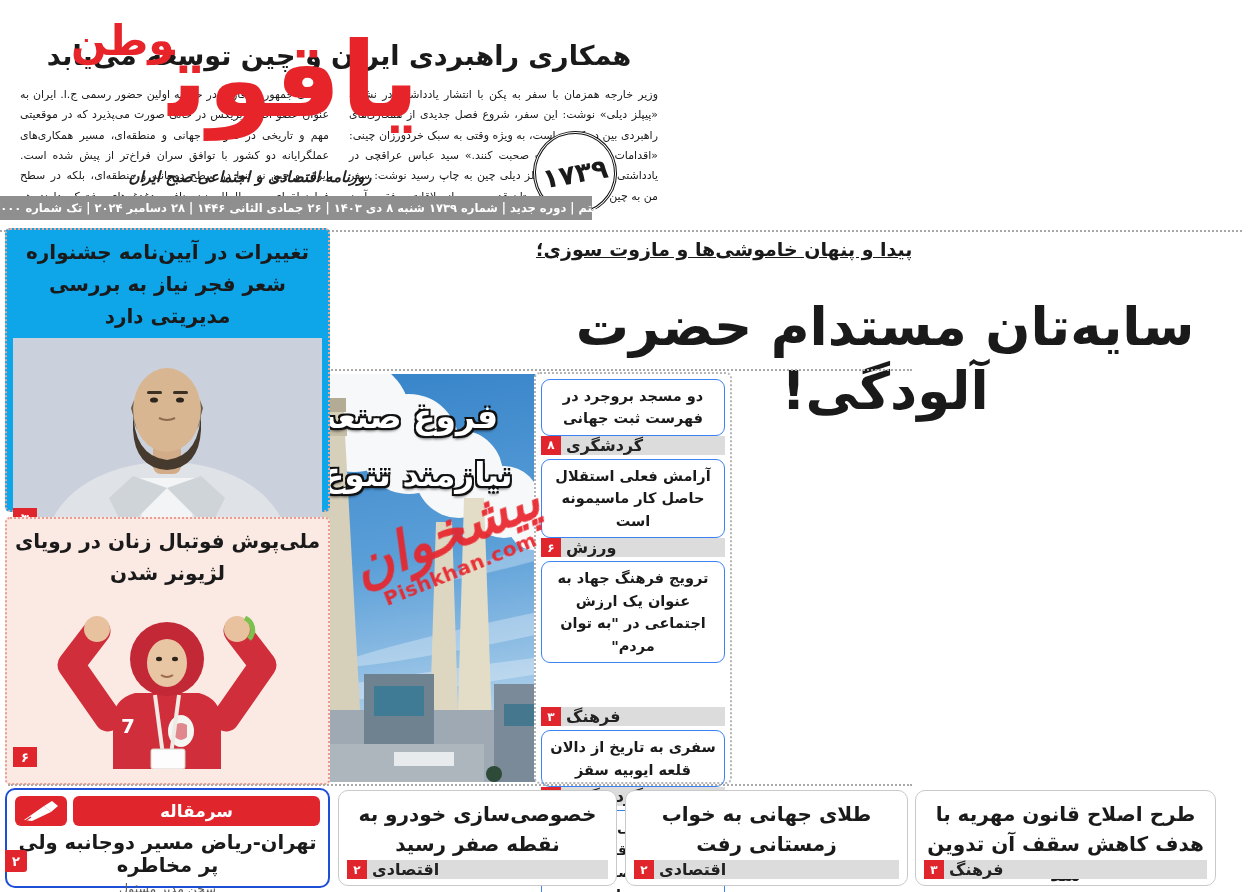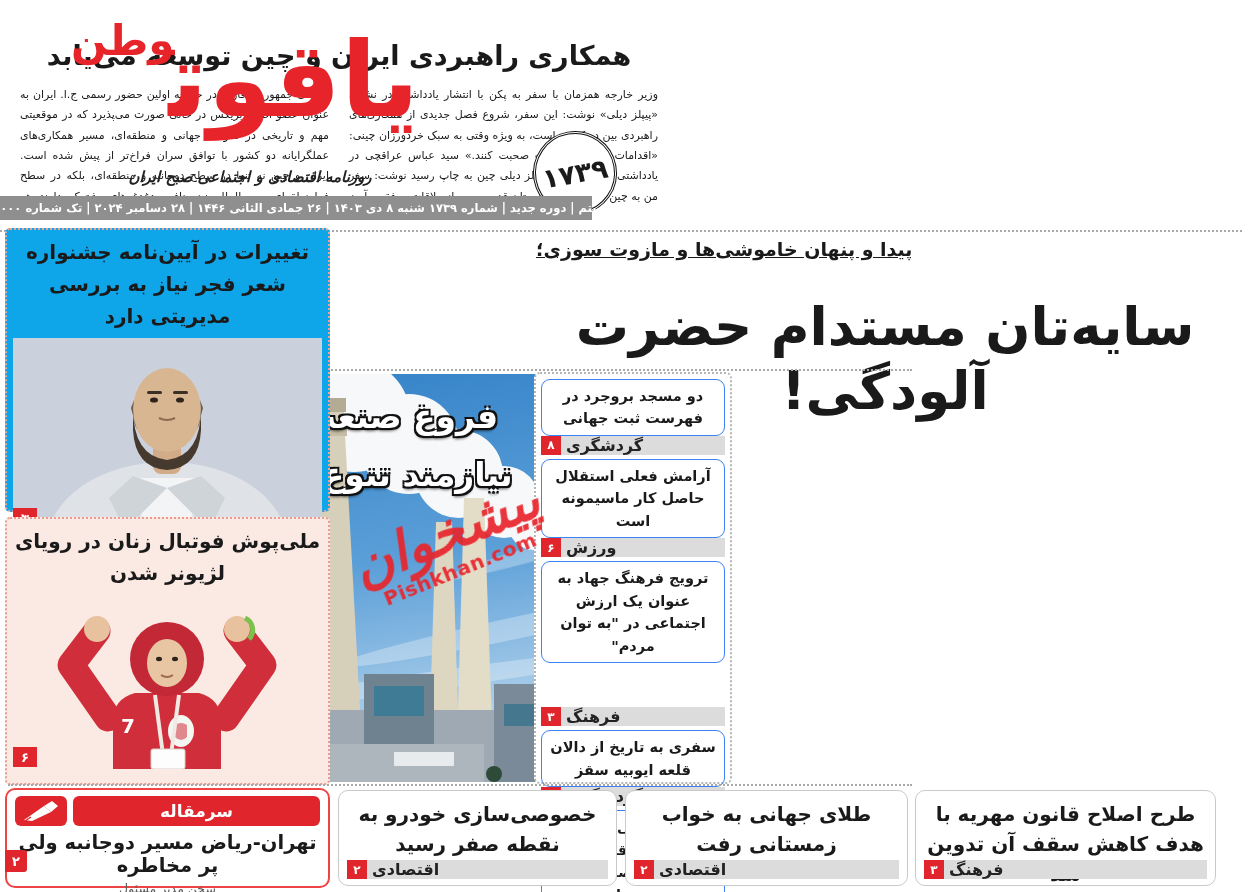--- a/index.html
+++ b/index.html
@@ -64,21 +64,21 @@
   
   .watermark{
     transform:rotate(-22deg);color:#e8242b;text-align:center;pointer-events:none;z-index:60;opacity:.92;
   }
   .watermark .fa{font-family:"DejaVu Serif",serif;font-style:italic;font-weight:bold;font-size:54px;line-height:1;}
   .watermark .en{font-size:20px;font-weight:bold;letter-spacing:0.5px;}
   
   .rbox{border:2px dotted #e8a79b;border-radius:5px;background:#0ea5e9;padding:6px;}
   .rbox.pink{background:#fbe9e4;border-color:#ea9c90;}
   .r-head{font-size:20px;font-weight:900;text-align:center;line-height:1.6;letter-spacing:-0.5px;}
-  .editorial{border:2px solid #ef4444;border-radius:10px;background:#fff;}
+  .editorial{border:2px solid #1d4ed8;border-radius:10px;background:#fff;}
   .ed-row{display:flex;flex-direction:row-reverse;gap:6px;margin:6px 8px 0 8px;}
   .ed-banner{flex:1;height:30px;background:#e0262c;border-radius:6px;color:#fff;font-size:17px;font-weight:bold;display:flex;align-items:center;justify-content:center;}
   .ed-icon{width:52px;height:30px;background:#e0262c;border-radius:6px;display:flex;align-items:center;justify-content:center;}
   .ed-headline{font-size:19.5px;font-weight:900;text-align:center;margin-top:5px;letter-spacing:-0.5px;}
   .ed-sub{font-size:12.5px;color:#5c5c5c;text-align:center;margin-top:4px;}
   
   .bbox{
     position:absolute;background:#fff;border:1px solid #c9c9c9;border-radius:10px;
   }
   .bbox::before{

